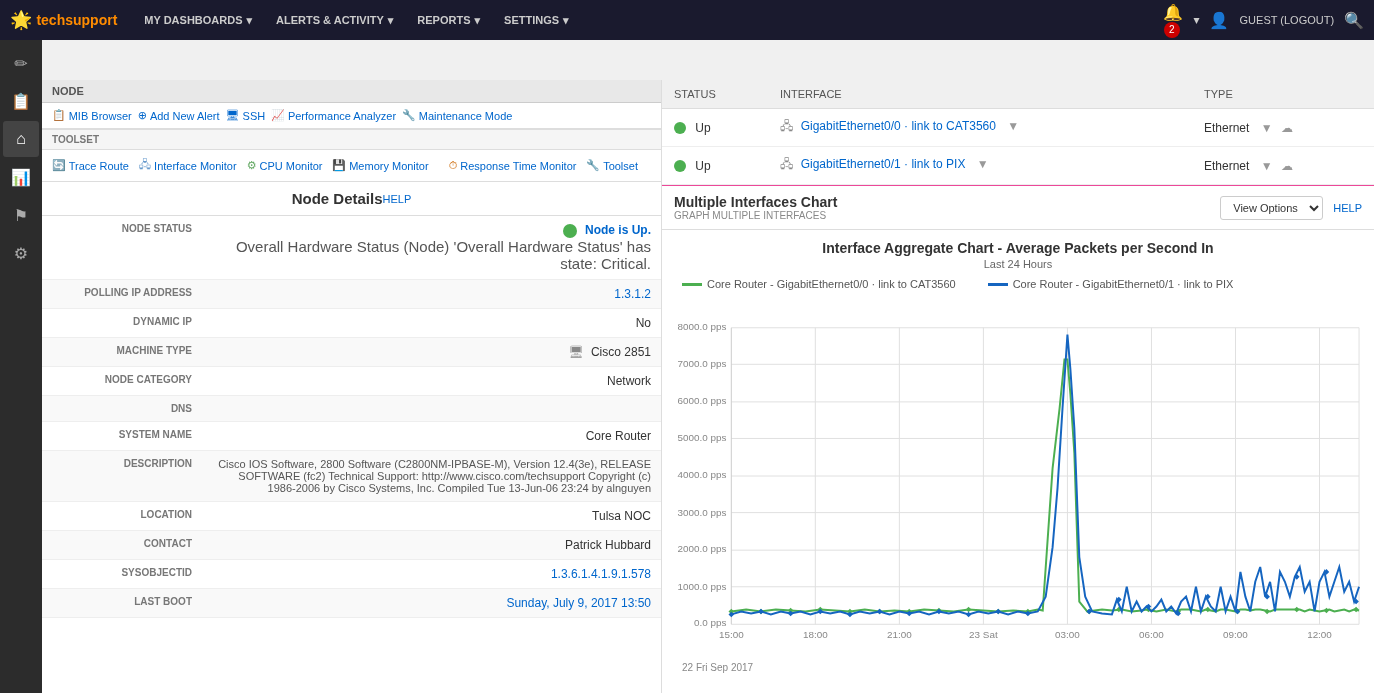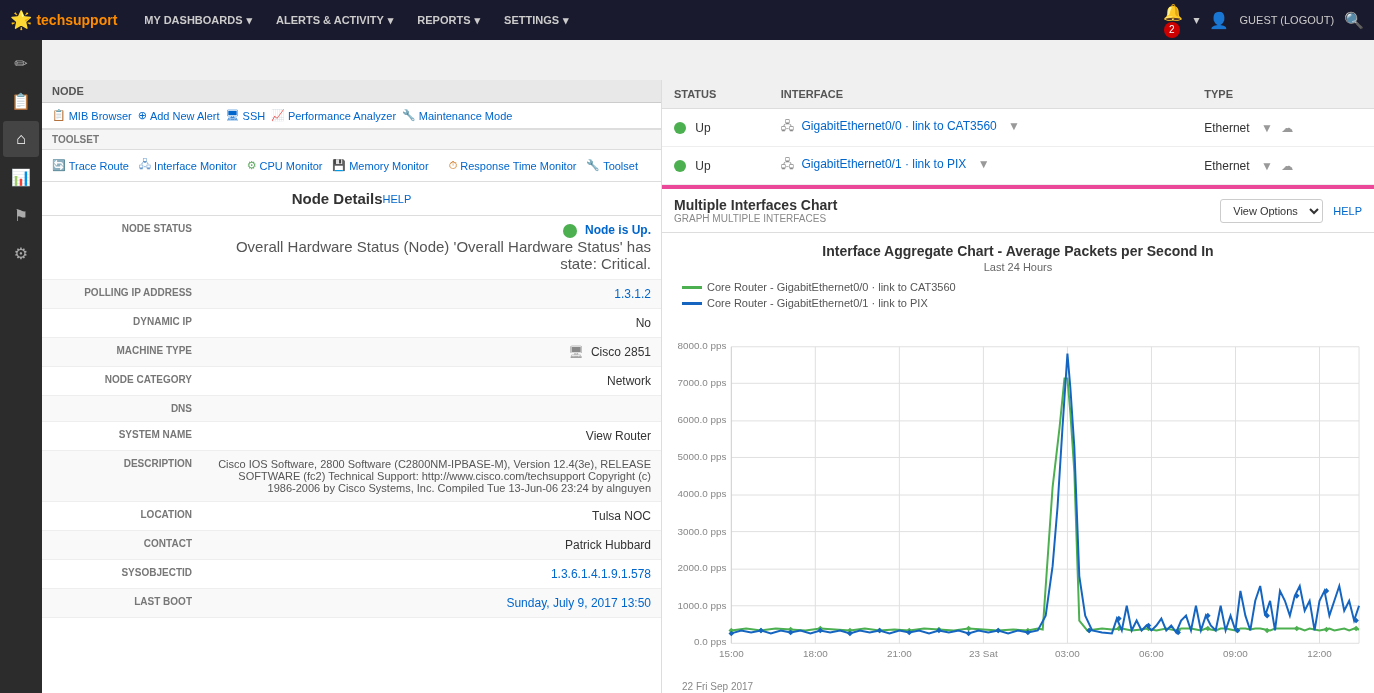--- a/index.html
+++ b/index.html
@@ -256,21 +256,21 @@
     
     .interface-table {
       width: 100%;
       border-collapse: collapse;
       background: #fff;
     }
     .interface-table th {
       background: #f0f0f0;
       padding: 8px 12px;
       font-size: 11px;
-      font-weight: bold;
+      font-weight: normal;
       color: #555;
       text-transform: uppercase;
       text-align: left;
       border-bottom: 1px solid #ddd;
     }
     .interface-table td {
       padding: 8px 12px;
       font-size: 12px;
       border-bottom: 1px solid #eee;
       vertical-align: middle;
@@ -298,21 +298,21 @@
       margin-left: 5px;
     }
 
     
     .chart-header-section {
       display: flex;
       justify-content: space-between;
       align-items: center;
       padding: 8px 12px;
       background: #fff;
-      border-top: 4px solid #ec4899;
+      border-top: 1px solid #ec4899;
       border-bottom: 1px solid #ddd;
     }
     .chart-header-left h3 {
       font-size: 14px;
       font-weight: bold;
       color: #333;
     }
     .chart-header-left p {
       font-size: 10px;
       color: #888;
@@ -342,23 +342,22 @@
       margin-bottom: 2px;
     }
     .chart-subtitle {
       text-align: center;
       font-size: 11px;
       color: #666;
       margin-bottom: 8px;
     }
     .chart-legend {
       display: flex;
-      gap: 4px;
+      gap: 32px;
       padding: 0 10px 8px 10px;
-      flex-direction: column;
     }
     .legend-item {
       display: flex;
       align-items: center;
       gap: 5px;
       font-size: 11px;
       color: #555;
     }
     .legend-line-green {
       width: 20px;
@@ -531,21 +530,21 @@
       <tr>
         <td>NODE CATEGORY</td>
         <td>Network</td>
       </tr>
       <tr>
         <td>DNS</td>
         <td></td>
       </tr>
       <tr>
         <td>SYSTEM NAME</td>
-        <td>View Router</td>
+        <td>Core Router</td>
       </tr>
       <tr>
         <td>DESCRIPTION</td>
         <td style="font-size:11px; color:#555;">Cisco IOS Software, 2800 Software (C2800NM-IPBASE-M), Version 12.4(3e), RELEASE SOFTWARE (fc2) Technical Support: http://www.cisco.com/techsupport Copyright (c) 1986-2006 by Cisco Systems, Inc. Compiled Tue 13-Jun-06 23:24 by alnguyen</td>
       </tr>
       <tr>
         <td>LOCATION</td>
         <td>Tulsa NOC</td>
       </tr>
       <tr>

